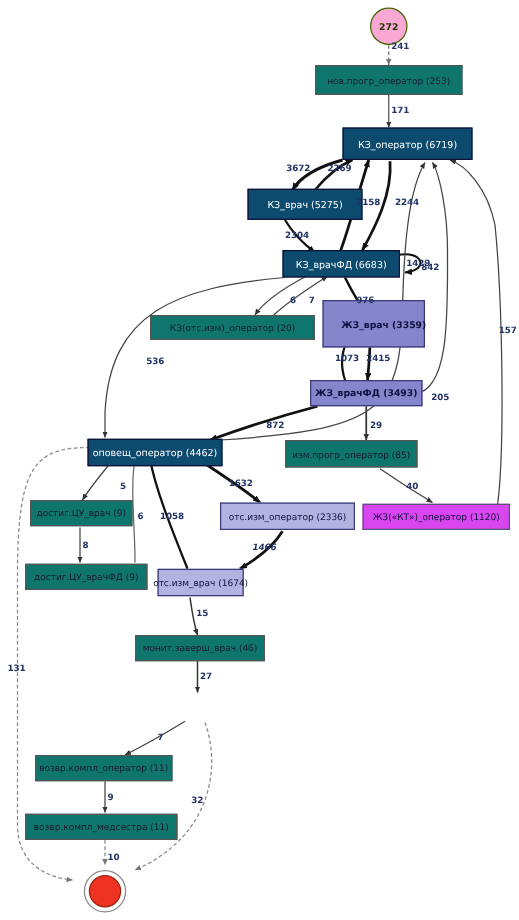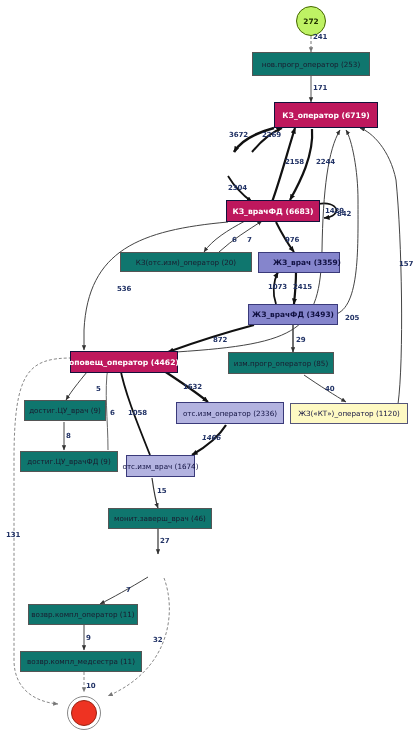--- a/index.html
+++ b/index.html
@@ -3,26 +3,26 @@
 <meta charset="utf-8">
 <style>
   html,body{margin:0;padding:0;background:#ffffff;}
   body{width:415px;height:736px;overflow:hidden;
        font-family:"DejaVu Sans","Liberation Sans",sans-serif;}
   #canvas{position:relative;width:415px;height:736px;}
   svg#edges{position:absolute;left:0;top:0;width:415px;height:736px;}
   .node{position:absolute;box-sizing:border-box;display:flex;align-items:center;
         justify-content:center;white-space:nowrap;border:1px solid #555555;}
   .n-white{background:#0f766e;color:#1a1a2e;font-size:7.2px;}
-  .n-dark{background:#be185d;color:#ffffff;border-color:#11113a;font-size:7.6px;font-weight:bold;}
+  .n-dark{background:#0c4a6e;color:#ffffff;border-color:#11113a;font-size:7.6px;font-weight:normal;}
   .n-mid{background:#8585cc;color:#101040;border-color:#3a3a7a;font-size:7.4px;font-weight:bold;}
-  .n-light{background:#fef9c3;color:#101040;border-color:#55557a;font-size:7.2px;}
+  .n-light{background:#d946ef;color:#101040;border-color:#55557a;font-size:7.2px;}
   .n-pale{background:#b3b3e0;color:#101040;border-color:#3a3a7a;font-size:7.2px;}
   .circ{position:absolute;border-radius:50%;box-sizing:border-box;}
-  .start-node{width:30px;height:30px;background:#bef264;border:1px solid #446600;
+  .start-node{width:30px;height:30px;background:#f9a8d4;border:1px solid #446600;
         display:flex;align-items:center;justify-content:center;
         color:#223300;font-size:7.4px;font-weight:bold;}
   .end-ring{width:34px;height:34px;border:1px solid #888888;background:#ffffff;}
   .end-core{width:26px;height:26px;background:#ee3322;border:1px solid #992211;}
   .elabel{position:absolute;font-size:7px;color:#223366;font-weight:bold;
           white-space:nowrap;letter-spacing:-.1px;}
 </style>
 </head>
 <body>
 
@@ -110,26 +110,27 @@
       <path d="M72,358 C28,358 14,372 14,460 L14,660 C14,690 36,702 58,704" stroke="#888888" stroke-width="1" stroke-dasharray="3,2" marker-end="url(#ahD)"></path>
     </g>
   </svg>
 
   <div class="start-node circ" style="left:296px;top:6px;">272</div>
 
   <div class="node n-white" style="left:252px;top:52px;width:118px;height:24px;">нов.прогр_оператор (253)</div>
 
   <div class="node n-dark" style="left:274px;top:102px;width:104px;height:26px;">КЗ_оператор (6719)</div>
 
+  <div class="node n-dark" style="left:198px;top:151px;width:92px;height:25px;">КЗ_врач (5275)</div>
 
   <div class="node n-dark" style="left:226px;top:200px;width:94px;height:22px;">КЗ_врачФД (6683)</div>
 
   <div class="node n-white" style="left:120px;top:252px;width:132px;height:20px;">КЗ(отс.изм)_оператор (20)</div>
 
-  <div class="node n-mid" style="left:258px;top:252px;width:82px;height:21px;padding-left:16px;">ЖЗ_врач (3359)</div>
+  <div class="node n-mid" style="left:258px;top:240px;width:82px;height:38px;padding-left:16px;">ЖЗ_врач (3359)</div>
 
   <div class="node n-mid" style="left:248px;top:304px;width:90px;height:21px;">ЖЗ_врачФД (3493)</div>
 
   <div class="node n-dark" style="left:70px;top:351px;width:108px;height:22px;">оповещ_оператор (4462)</div>
 
   <div class="node n-white" style="left:228px;top:352px;width:106px;height:22px;">изм.прогр_оператор (85)</div>
 
   <div class="node n-white" style="left:24px;top:400px;width:82px;height:21px;">достиг.ЦУ_врач (9)</div>
 
   <div class="node n-white" style="left:20px;top:451px;width:98px;height:21px;">достиг.ЦУ_врачФД (9)</div>

